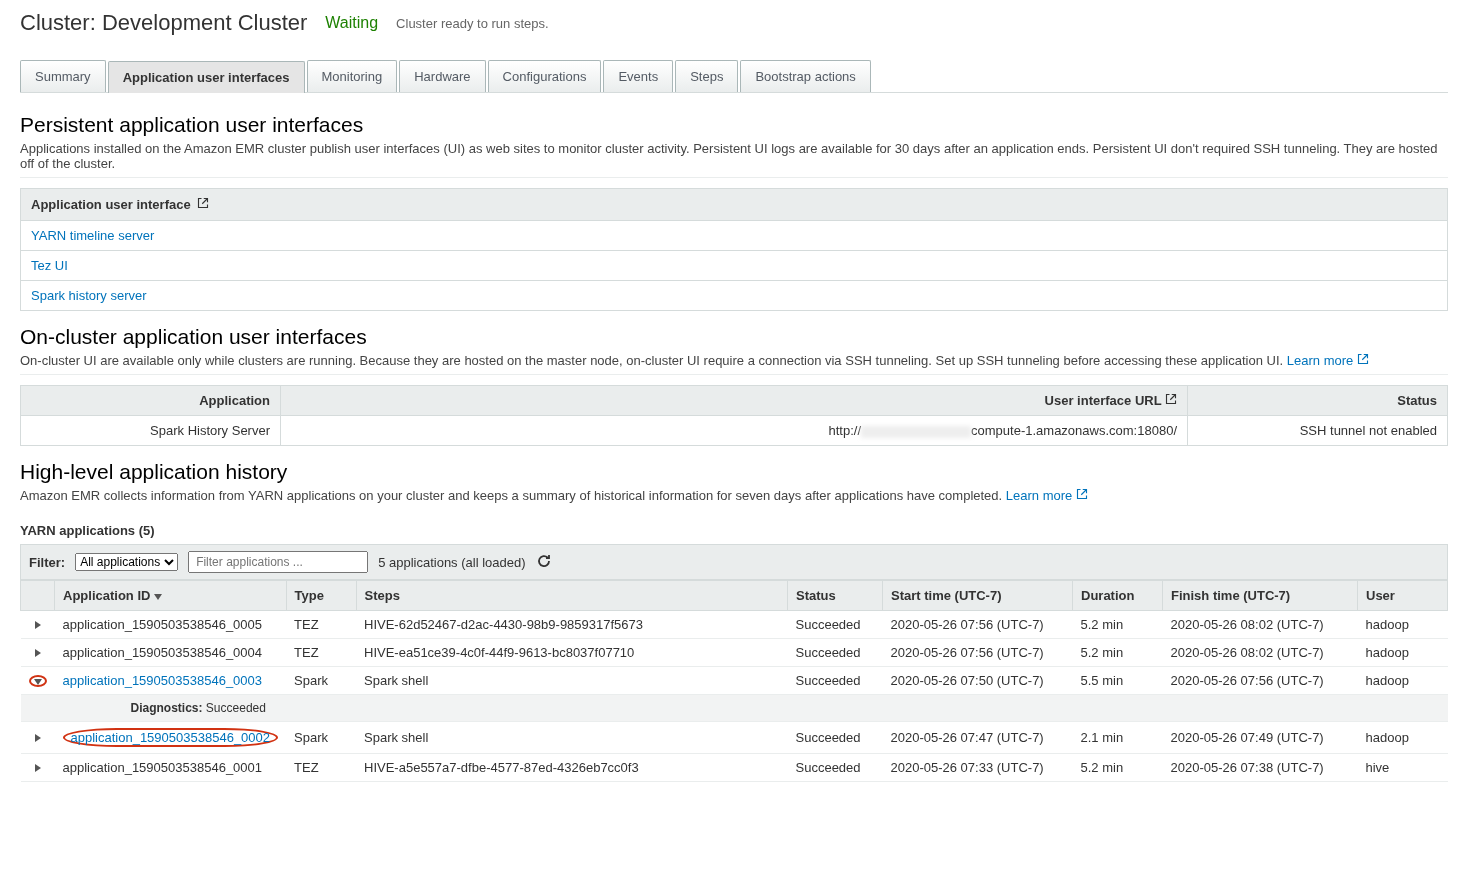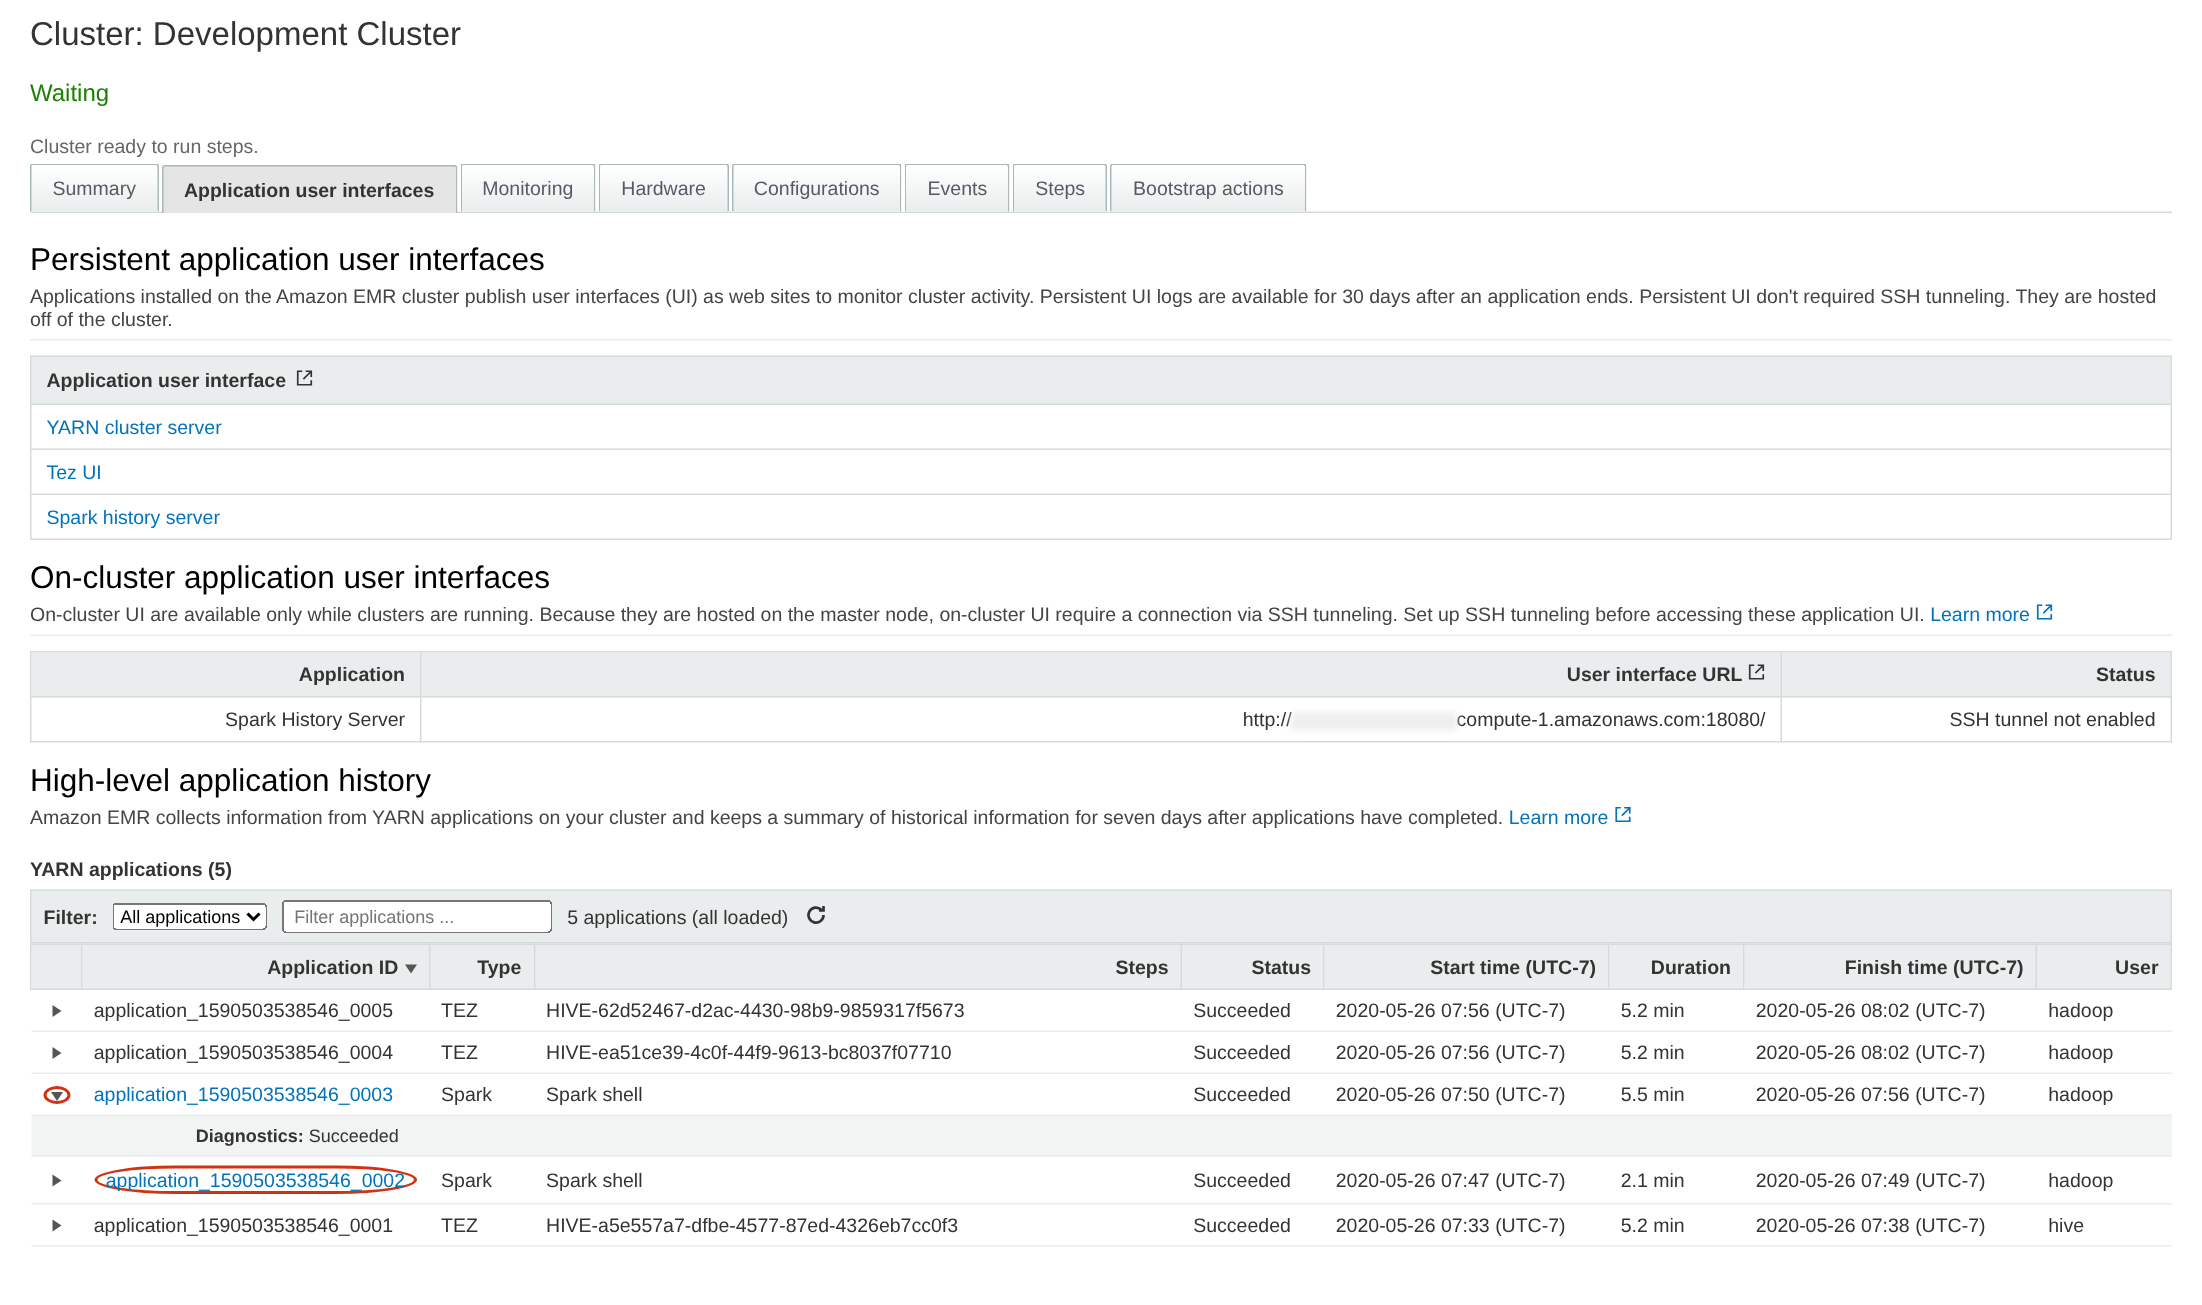--- a/index.html
+++ b/index.html
@@ -1,17 +1,17 @@
 <!DOCTYPE html>
 <html><head>
 <meta charset="utf-8">
 <style>
 * { box-sizing: border-box; margin: 0; padding: 0; }
 body { font-family: "Helvetica Neue", Arial, sans-serif; font-size: 13px; color: #333; background: #fff; padding: 10px 20px; }
-.header { display: flex; align-items: flex-start; gap: 18px; margin-bottom: 4px; flex-direction: column; }
+.header { display: flex; align-items: center; gap: 18px; margin-bottom: 24px; }
 .cluster-title { font-size: 22px; font-weight: 400; color: #333; }
 .status-waiting { color: #1d8102; font-size: 16px; }
 .status-msg { font-size: 13px; color: #666; }
 .tabs { display: flex; gap: 2px; border-bottom: 1px solid #d5dbdb; margin-bottom: 20px; }
 .tab { padding: 8px 14px; border: 1px solid #aab7b8; border-bottom: none; border-radius: 2px 2px 0 0; background: linear-gradient(#fff,#eaeded); color: #545b64; cursor: pointer; font-size: 13px; }
 .tab.active { background: #e5e5e5; color: #333; font-weight: bold; position: relative; top: 1px; }
 h2.section { font-size: 21px; font-weight: 400; color: #000000; margin: 14px 0 4px; }
 .desc { font-size: 13px; color: #444; margin-bottom: 10px; border-bottom:1px solid #eaeded; padding-bottom:6px;}
 a.link { color: #0073bb; text-decoration: none; cursor:pointer;}
 .panel-head { background: #eaeded; border:1px solid #d5dbdb; padding: 8px 10px; font-weight: bold; display:flex; align-items:flex-start; gap:6px;}
@@ -19,21 +19,21 @@
 .ext-icon { display:inline-block; width:12px; height:12px; }
 .ext-icon svg { width:12px; height:12px; vertical-align:baseline; }
 table.grid { width:100%; border-collapse: collapse; font-size:13px; }
 table.grid th, table.grid td { text-align:right; padding:7px 10px; border:1px solid #d5dbdb; }
 table.grid th { background:#eaeded; font-weight:bold; }
 .filterbar { display:flex; align-items:center; gap:10px; background:#eaeded; border:1px solid #d5dbdb; padding:6px 8px; font-size:13px; }
 .filterbar select { font-size:12px; }
 .filterbar input { font-size:12px; padding:2px 6px; width:180px; }
 .refresh-icon { cursor:pointer; }
 table.apps { width:100%; border-collapse: collapse; font-size:13px; }
-table.apps th { text-align:right; background:#eaeded; border:1px solid #d5dbdb; padding:7px 8px; font-weight:bold; }
+table.apps th { text-align:left; background:#eaeded; border:1px solid #d5dbdb; padding:7px 8px; font-weight:bold; }
 table.apps td { border-bottom:1px solid #eaeded; padding:6px 8px; vertical-align:middle;margin-left:38px; }
 .caret { display:inline-block; width:0; height:0; border-left:4px solid transparent; border-right:4px solid transparent; cursor:pointer;}
 .caret.right { border-top:4px solid transparent; border-bottom:4px solid transparent; border-left:6px solid #555; border-right:none;}
 .caret.down { border-top:6px solid #555; }
 .sort-caret { display:inline-block; width:0; height:0; border-left:4px solid transparent; border-right:4px solid transparent; border-top:6px solid #555; margin-left:4px; vertical-align:middle;}
 .red-circle { border:2.5px solid #d13212; border-radius:50%; padding:2px 3px 0px 3px; display:inline-flex; align-items:center; justify-content:center;}
 .red-oval { border:2.5px solid #d13212; border-radius:50%/100%; padding:0 6px; display:inline-block;}
 .diag-row td { background:#f2f3f3; font-size:12px; }
 .yarn-title { font-weight:bold; margin:14px 0 6px; }
 .col-exp { width:34px; text-align:center;}
@@ -61,21 +61,21 @@
 <h2 class="section">Persistent application user interfaces</h2>
 <div class="desc">Applications installed on the Amazon EMR cluster publish user interfaces (UI) as web sites to monitor cluster activity. Persistent UI logs are available for 30 days after an application ends. Persistent UI don't required SSH tunneling. They are hosted off of the cluster.</div>
 
 <div class="panel-head">
   <span>Application user interface</span>
   <span class="ext-icon"><svg viewBox="0 0 16 16">
         <path fill="none" stroke="#333" stroke-width="1.5" d="M6 2H2v12h12v-4M9 2h5v5M14 2L7 9"></path>
       </svg></span>
 </div>
 <div id="persistent-links">
-    <div class="panel-row"><a class="link">YARN cluster server</a></div>
+    <div class="panel-row"><a class="link">YARN timeline server</a></div>
     <div class="panel-row"><a class="link">Tez UI</a></div>
     <div class="panel-row"><a class="link">Spark history server</a></div>
   </div>
 
 <h2 class="section">On-cluster application user interfaces</h2>
 <div class="desc">
   <span>On-cluster UI are available only while clusters are running. Because they are hosted on the master node, on-cluster UI require a connection via SSH tunneling. Set up SSH tunneling before accessing these application UI. </span>
   <a class="link"><span>Learn more</span> <span class="ext-icon"><svg viewBox="0 0 16 16">
           <path fill="none" stroke="#0073bb" stroke-width="1.5" d="M6 2H2v12h12v-4M9 2h5v5M14 2L7 9"></path>
         </svg></span></a>

